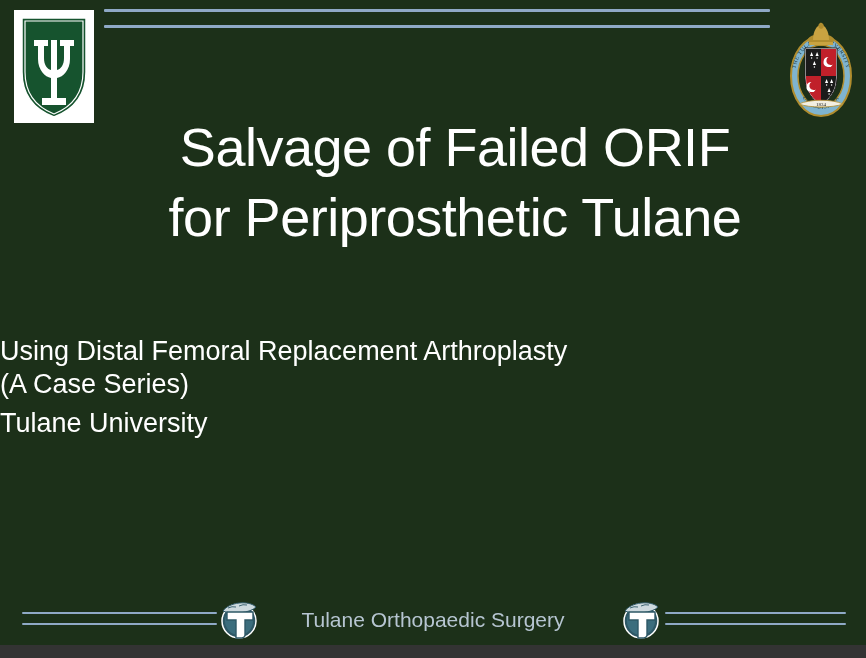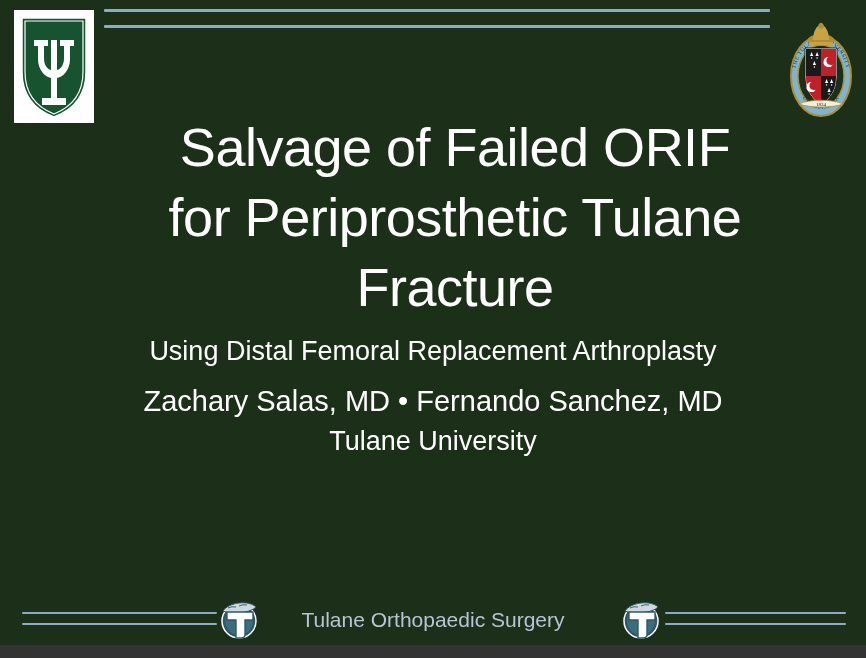--- a/index.html
+++ b/index.html
@@ -85,21 +85,20 @@
     white-space: nowrap;
     padding-left: 44px;
   }
 
   
   .subtitle-block {
     position: absolute;
     left: 0;
     top: 335px;
     width: 866px;
-    text-align: center;
   }
   .subtitle-line {
     color: #ffffff;
     font-size: 27px;
     line-height: 33px;
     font-weight: 400;
     white-space: nowrap;
   }
   .authors-line {
     color: #ffffff;
@@ -250,26 +249,25 @@
       </g>
 
       <path d="M16 88 C26 83 50 83 60 88 C50 92 26 92 16 88 Z" fill="#f2efe2" stroke="#b08d2e" stroke-width="0.8"></path>
       <text x="38" y="89.8" font-family="'Liberation Serif', serif" font-size="5" fill="#1a1a1a" text-anchor="middle">1834</text>
     </svg>
   </div>
 
   <div class="title-block">
     <div class="title-line">Salvage of Failed ORIF</div>
     <div class="title-line">for Periprosthetic Tulane</div>
-    <div class="title-line">Fracture</div>
   </div>
 
   <div class="subtitle-block">
     <div class="subtitle-line">Using Distal Femoral Replacement Arthroplasty</div>
-    <div class="authors-line">Zachary Salas, MD • Fernando Sanchez, MD</div>
+    <div class="subtitle-line">(A Case Series)</div>
     <div class="affiliation-line">Tulane University</div>
   </div>
 
   <div class="footer">
 
     <div class="footer-rules left">
       <div class="frule f1"></div>
       <div class="frule f2"></div>
     </div>
 

